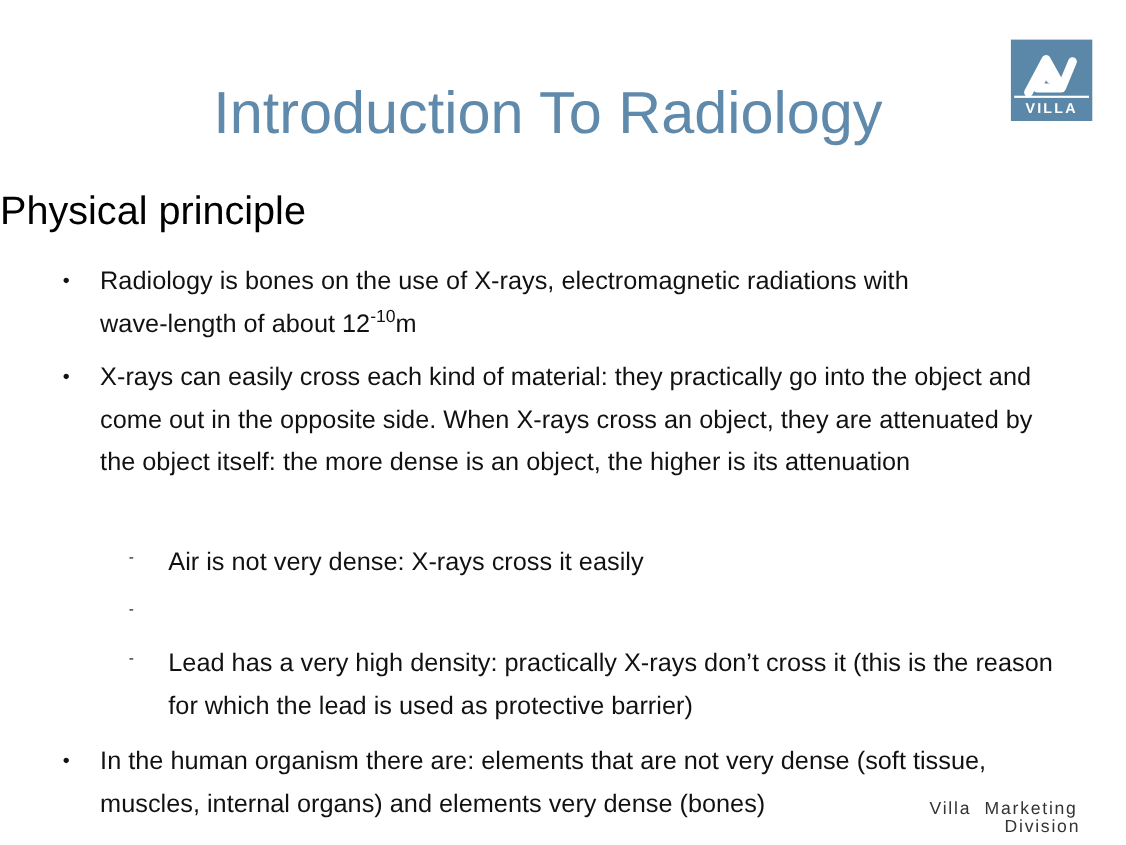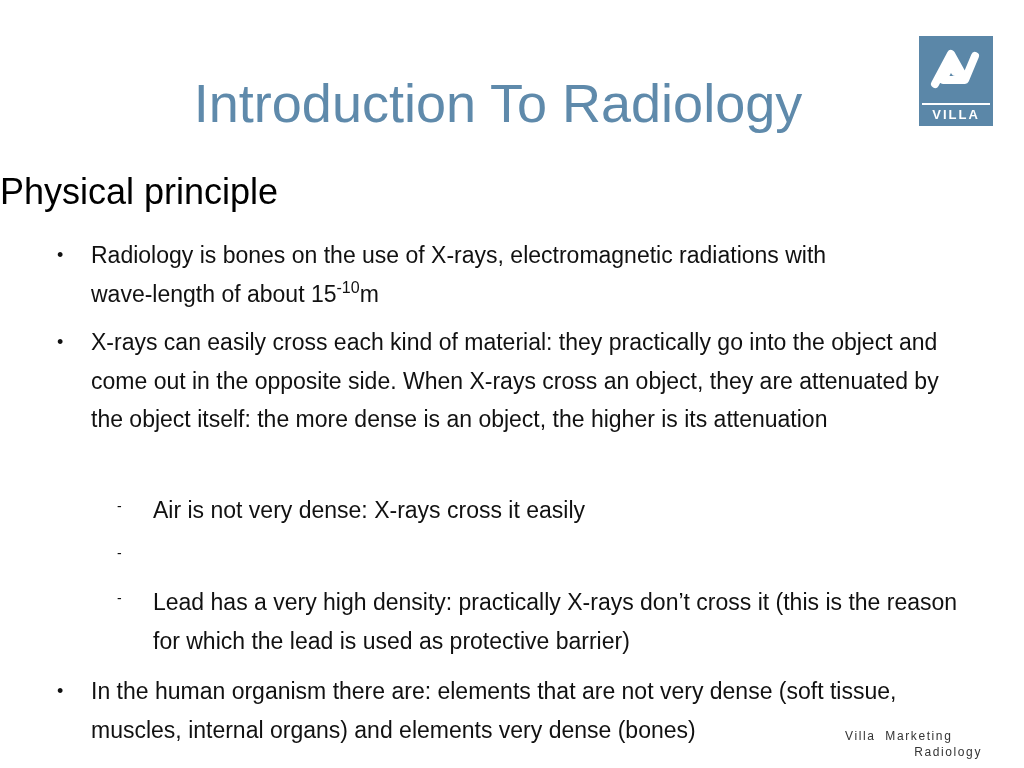--- a/index.html
+++ b/index.html
@@ -2,21 +2,21 @@
 <html><head>
   <meta charset="utf-8">
   <style>
     html, body { margin: 0; padding: 0; }
     body {
       width: 1024px; height: 768px; overflow: hidden;
       background: #ffffff; position: relative;
       font-family: "Liberation Sans", sans-serif; color: #111111;
     }
     .logo {
-      position: absolute; left: 919px; top: 36px; width: 74px; height: 90px;
+      position: absolute; left: 919px; top: 36px; width: 74px; height: 74px;
       background: #5b87a8;
     }
     .logo svg { position: absolute; left: 6px; top: 6px; }
     .logo .logo-word {
       position: absolute; left: 3px; right: 3px; bottom: 3px; height: 18px;
       border-top: 2px solid #ffffff;
       color: #ffffff; font-weight: bold; font-size: 13px; letter-spacing: 2px;
       text-align: center; line-height: 20px;
     }
     .title {
@@ -38,21 +38,21 @@
     .sub {
       position: absolute; left: 153px; width: 820px;
       font-size: 23px; line-height: 38.5px; color: #111111;
     }
     .sub .dash {
       position: absolute; left: -36px; top: -4px; font-size: 14px;
     }
     sup { font-size: 16px; vertical-align: 9px; line-height: 0; }
     .footer {
       position: absolute; left: 845px; top: 728px; width: 145px;
-      font-size: 12px; color: #333333; letter-spacing: 1.6px; line-height: 16px;
+      font-size: 16px; color: #333333; letter-spacing: 1.6px; line-height: 16px;
     }
     .footer .f1 { display: block; }
     .footer .f2 { display: block; text-align: right; padding-right: 8px; }
   </style>
 </head>
 <body>
 
 <div class="logo">
   <svg width="62" height="56" viewBox="0 0 62 56">
     <path d="M10 42 L26 12 L36 30 L30 30 L26 22 L18 38 L40 38 L50 14" fill="none" stroke="#ffffff" stroke-width="8" stroke-linecap="round" stroke-linejoin="round"></path>
@@ -60,21 +60,21 @@
   <div class="logo-word">VILLA</div>
 </div>
 
 <div class="title">Introduction To Radiology</div>
 <div class="subtitle">Physical principle</div>
 
 <div class="content">
   <div class="bullet" style="top:236px;">
     <span class="dot">•</span>
     <span>Radiology is bones on the use of X-rays, electromagnetic radiations with</span><br>
-    <span>wave-length of about 15</span><sup>-10</sup><span>m</span>
+    <span>wave-length of about 12</span><sup>-10</sup><span>m</span>
   </div>
 
   <div class="bullet" style="top:323px; width:870px;">
     <span class="dot">•</span>
     <span>X-rays can easily cross each kind of material: they practically go into the object and come out in the opposite side. When X-rays cross an object, they are attenuated by the object itself: the more dense is an object, the higher is its attenuation</span>
   </div>
 
   <div class="sub" style="top:491px;">
     <span class="dash">-</span>
     <span>Air is not very dense: X-rays cross it easily</span>
@@ -90,14 +90,14 @@
   </div>
 
   <div class="bullet" style="top:672px; width:820px;">
     <span class="dot">•</span>
     <span>In the human organism there are: elements that are not very dense (soft tissue, muscles, internal organs) and elements very dense (bones)</span>
   </div>
 </div>
 
 <div class="footer">
   <span class="f1" style="white-space:pre;">Villa  Marketing</span>
-  <span class="f2">Radiology</span>
+  <span class="f2">Division</span>
 </div>
 
 </body></html>

